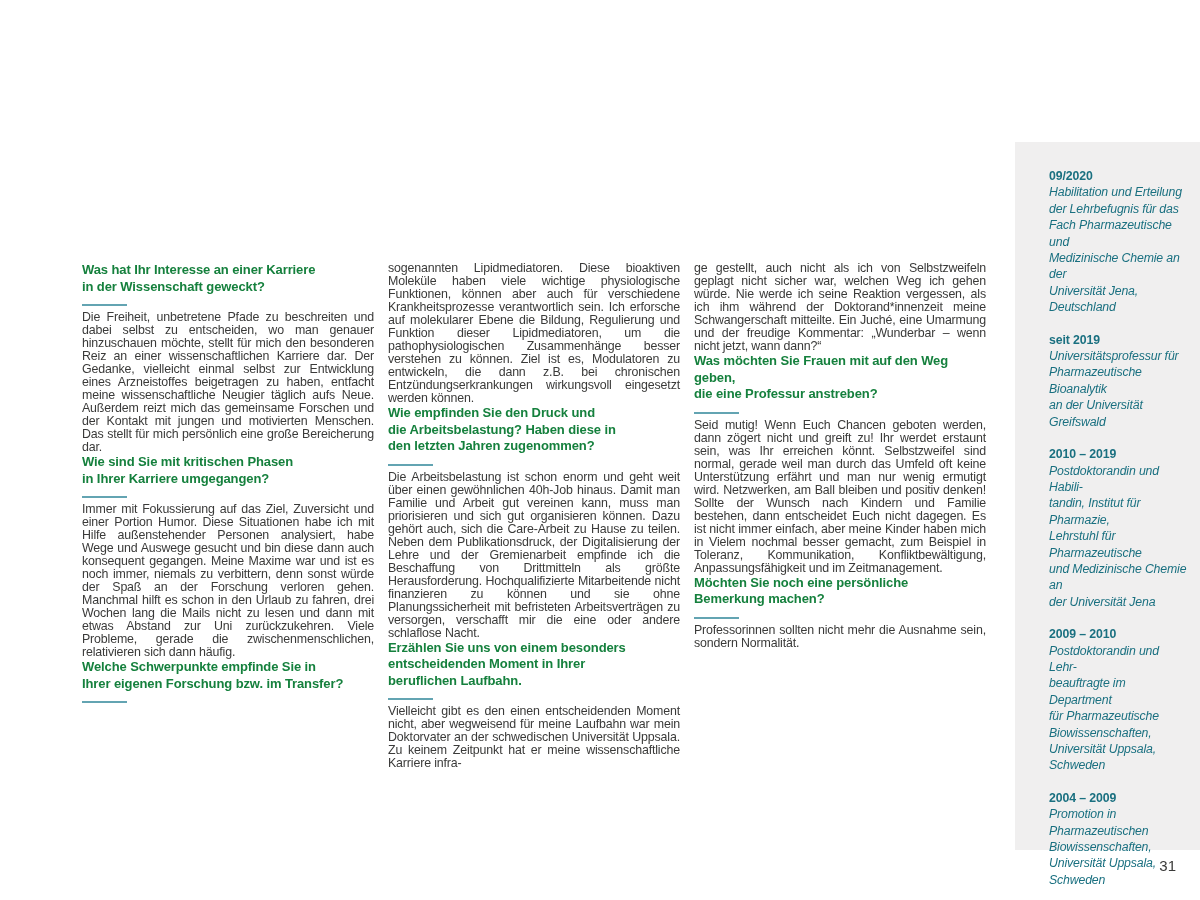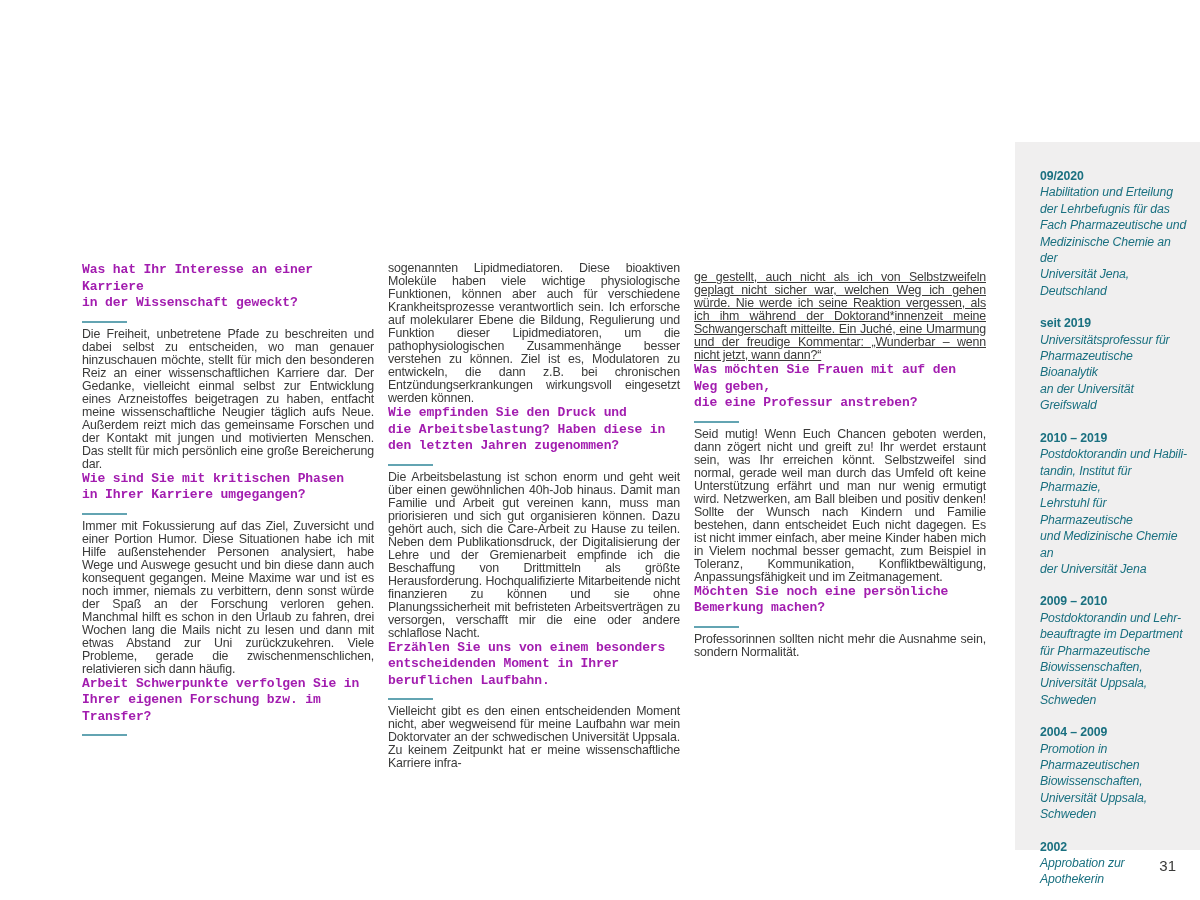--- a/index.html
+++ b/index.html
@@ -25,24 +25,23 @@
   }
   .col-1 { left: 82px; }
   .col-2 { left: 388px; }
   .col-3 { left: 694px; }
 
   .qa-heading {
     margin: 0;
     font-size: 13px;
     line-height: 16.5px;
     font-weight: bold;
-    color: #a21caf;
+    color: #15803d;
     white-space: pre-line;
     letter-spacing: -0.1px;
-    font-family: Liberation Mono, monospace;
   }
   .qa-heading.spaced { }
 
   .qa-rule {
     width: 45px;
     height: 2px;
     background: #63a4b2;
     margin: 9px 0 0 0;
   }
 
@@ -59,21 +58,21 @@
   .sidebar {
     position: absolute;
     left: 1015px;
     top: 142px;
     width: 185px;
     height: 708px;
     background: #f0efef;
     box-sizing: border-box;
     padding: 26px 12px 0 18px;
   }
-  .cv-entry { margin: 0 0 16px 7px; }
+  .cv-entry { margin: 0 0 16px 16px; }
   .cv-date {
     font-size: 12.3px;
     line-height: 16.4px;
     font-weight: bold;
     color: #1a7080;
     letter-spacing: -0.1px;
   }
   .cv-text {
     font-size: 12.3px;
     line-height: 16.4px;
@@ -100,21 +99,21 @@
     <h3 class="qa-heading">Was hat Ihr Interesse an einer Karriere
 in der Wissenschaft geweckt?</h3>
     <div class="qa-rule"></div>
     <p class="qa-para first">Die Freiheit, unbetretene Pfade zu beschreiten und dabei selbst zu entscheiden, wo man genauer hinzuschauen möchte, stellt für mich den besonderen Reiz an einer wissenschaftlichen Karriere dar. Der Gedanke, vielleicht einmal selbst zur Entwicklung eines Arzneistoffes beigetragen zu haben, entfacht meine wissenschaftliche Neugier täglich aufs Neue. Außerdem reizt mich das gemeinsame Forschen und der Kontakt mit jungen und motivierten Menschen. Das stellt für mich persönlich eine große Bereicherung dar.</p>
 
     <h3 class="qa-heading spaced">Wie sind Sie mit kritischen Phasen
 in Ihrer Karriere umgegangen?</h3>
     <div class="qa-rule"></div>
     <p class="qa-para first">Immer mit Fokussierung auf das Ziel, Zuversicht und einer Portion Humor. Diese Situationen habe ich mit Hilfe außenstehender Personen analysiert, habe Wege und Auswege gesucht und bin diese dann auch konsequent gegangen. Meine Maxime war und ist es noch immer, niemals zu verbittern, denn sonst würde der Spaß an der Forschung verloren gehen. Manchmal hilft es schon in den Urlaub zu fahren, drei Wochen lang die Mails nicht zu lesen und dann mit etwas Abstand zur Uni zurückzukehren. Viele Probleme, gerade die zwischenmenschlichen, relativieren sich dann häufig.</p>
 
-    <h3 class="qa-heading spaced">Arbeit Schwerpunkte verfolgen Sie in
+    <h3 class="qa-heading spaced">Welche Schwerpunkte empfinde Sie in
 Ihrer eigenen Forschung bzw. im Transfer?</h3>
     <div class="qa-rule"></div>
   </div>
 
   <div class="col col-2">
     <p class="qa-para first" style="margin-top:0;">sogenannten Lipidmediatoren. Diese bioaktiven Moleküle haben viele wichtige physiologische Funktionen, können aber auch für verschiedene Krankheitsprozesse verantwortlich sein. Ich erforsche auf molekularer Ebene die Bildung, Regulierung und Funktion dieser Lipidmediatoren, um die pathophysiologischen Zusammenhänge besser verstehen zu können. Ziel ist es, Modulatoren zu entwickeln, die dann z.B. bei chronischen Entzündungserkrankungen wirkungsvoll eingesetzt werden können.</p>
 
     <h3 class="qa-heading spaced">Wie empfinden Sie den Druck und
 die Arbeitsbelastung? Haben diese in
 den letzten Jahren zugenommen?</h3>
@@ -122,21 +121,21 @@
     <p class="qa-para first">Die Arbeitsbelastung ist schon enorm und geht weit über einen gewöhnlichen 40h-Job hinaus. Damit man Familie und Arbeit gut vereinen kann, muss man priorisieren und sich gut organisieren können. Dazu gehört auch, sich die Care-Arbeit zu Hause zu teilen. Neben dem Publikationsdruck, der Digitalisierung der Lehre und der Gremienarbeit empfinde ich die Beschaffung von Drittmitteln als größte Herausforderung. Hochqualifizierte Mitarbeitende nicht finanzieren zu können und sie ohne Planungssicherheit mit befristeten Arbeitsverträgen zu versorgen, verschafft mir die eine oder andere schlaflose Nacht.</p>
 
     <h3 class="qa-heading spaced">Erzählen Sie uns von einem besonders
 entscheidenden Moment in Ihrer
 beruflichen Laufbahn.</h3>
     <div class="qa-rule"></div>
     <p class="qa-para first">Vielleicht gibt es den einen entscheidenden Moment nicht, aber wegweisend für meine Laufbahn war mein Doktorvater an der schwedischen Universität Uppsala. Zu keinem Zeitpunkt hat er meine wissenschaftliche Karriere infra-</p>
   </div>
 
   <div class="col col-3">
-    <p class="qa-para first" style="margin-top:9px;text-decoration:underline;">ge gestellt, auch nicht als ich von Selbstzweifeln geplagt nicht sicher war, welchen Weg ich gehen würde. Nie werde ich seine Reaktion vergessen, als ich ihm während der Doktorand*innenzeit meine Schwangerschaft mitteilte. Ein Juché, eine Umarmung und der freudige Kommentar: „Wunderbar – wenn nicht jetzt, wann dann?“</p>
+    <p class="qa-para first" style="margin-top:0;">ge gestellt, auch nicht als ich von Selbstzweifeln geplagt nicht sicher war, welchen Weg ich gehen würde. Nie werde ich seine Reaktion vergessen, als ich ihm während der Doktorand*innenzeit meine Schwangerschaft mitteilte. Ein Juché, eine Umarmung und der freudige Kommentar: „Wunderbar – wenn nicht jetzt, wann dann?“</p>
 
     <h3 class="qa-heading spaced">Was möchten Sie Frauen mit auf den Weg geben,
 die eine Professur anstreben?</h3>
     <div class="qa-rule"></div>
     <p class="qa-para first">Seid mutig! Wenn Euch Chancen geboten werden, dann zögert nicht und greift zu! Ihr werdet erstaunt sein, was Ihr erreichen könnt. Selbstzweifel sind normal, gerade weil man durch das Umfeld oft keine Unterstützung erfährt und man nur wenig ermutigt wird. Netzwerken, am Ball bleiben und positiv denken! Sollte der Wunsch nach Kindern und Familie bestehen, dann entscheidet Euch nicht dagegen. Es ist nicht immer einfach, aber meine Kinder haben mich in Vielem nochmal besser gemacht, zum Beispiel in Toleranz, Kommunikation, Konfliktbewältigung, Anpassungsfähigkeit und im Zeitmanagement.</p>
 
     <h3 class="qa-heading spaced">Möchten Sie noch eine persönliche
 Bemerkung machen?</h3>
     <div class="qa-rule"></div>
     <p class="qa-para first">Professorinnen sollten nicht mehr die Ausnahme sein, sondern Normalität.</p>

